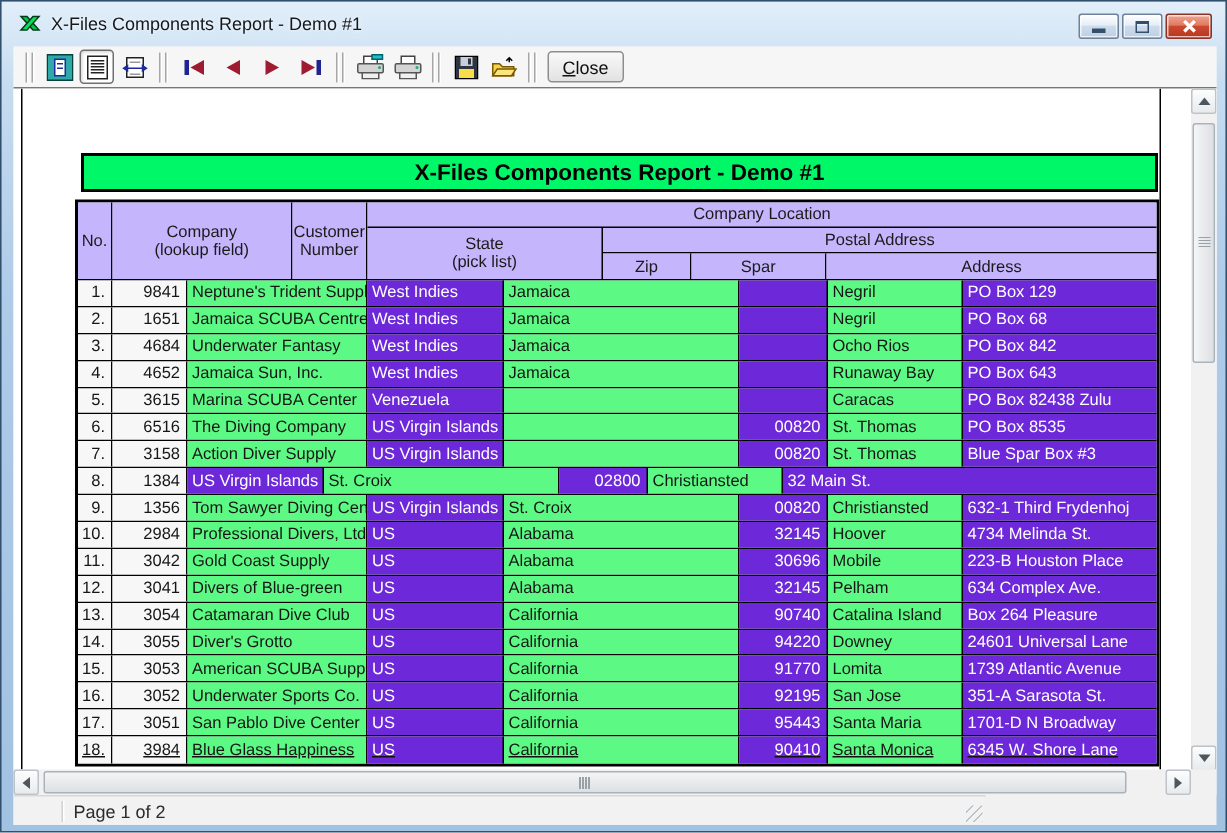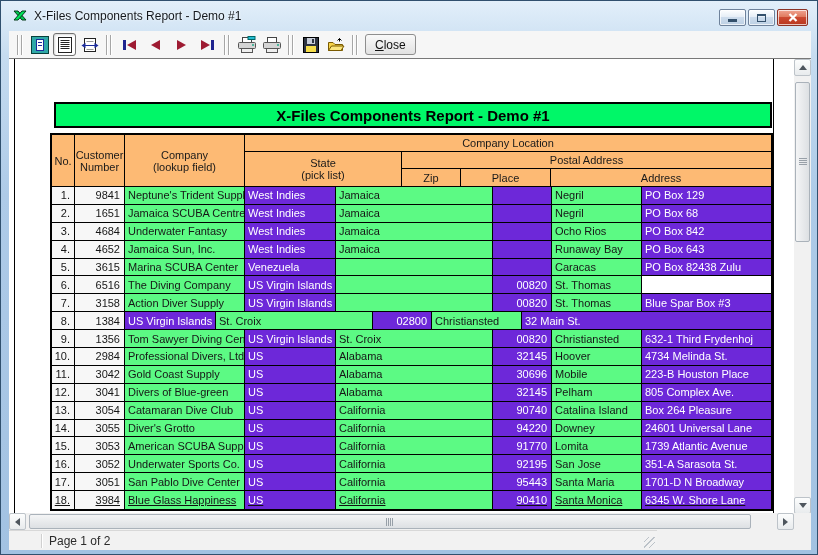--- a/index.html
+++ b/index.html
@@ -50,21 +50,21 @@
     border-left:1px solid #000; border-right:1px solid #000; }
 
   .band-title { position:absolute; left:39px; top:43px; width:718px; height:26px;
     background:#00F768; border:2px solid #000; display:flex; align-items:center; justify-content:center;
     font-size:15px; font-weight:bold; color:#000; }
 
   .rpt-table { position:absolute; left:35px; top:74px; width:723px; border:2px solid #000; background:#FFF;
     font-size:11px; color:#111; }
   .hdr { display:flex; height:52px; border-bottom:1px solid #000; }
   .hcell { display:flex; flex-direction:column; align-items:center; justify-content:center;
-    text-align:center; line-height:12px; border-right:1px solid #000; background:#fdba74; color:#1A1A1A; }
+    text-align:center; line-height:12px; border-right:1px solid #000; background:#c4b5fd; color:#1A1A1A; }
   .hcell.last { border-right:none; }
   .hstack { display:flex; flex-direction:column; }
   .hrow { display:flex; flex:1; }
   .h17 { height:17px; flex:none; border-bottom:1px solid #000; }
   .w40{width:23px} .w50{width:50px} .w120{width:120px} .w91{width:91px}
   .w157{width:157px} .w59{width:59px} .w90{width:90px} .w112{width:112px; flex:1;}
   .hfill { flex:1; }
 
   .trow { display:flex; height:17.9px; border-bottom:1px solid #000; }
   .trow:last-child { border-bottom:none;text-decoration:underline; }
@@ -247,40 +247,40 @@
 
     <div class="report-area">
       <div class="page">
 
         <div class="band-title">X-Files Components Report - Demo #1</div>
 
         <div class="rpt-table">
 
           <div class="hdr">
             <div class="hcell w40">No.</div>
+            <div class="hcell w120">
+              <span>Company</span>
+                <span>(lookup field)</span>
+            </div>
             <div class="hcell w50">
               <span>Customer</span>
                 <span>Number</span>
-            </div>
-            <div class="hcell w120">
-              <span>Company</span>
-                <span>(lookup field)</span>
             </div>
             <div class="hstack hfill">
               <div class="hcell last h17">Company Location</div>
               <div class="hrow">
                 <div class="hcell w157">
                   <span>State</span>
                     <span>(pick list)</span>
                 </div>
                 <div class="hstack hfill">
                   <div class="hcell last h17">Postal Address</div>
                   <div class="hrow">
                     <div class="hcell w59">Zip</div>
-                    <div class="hcell w90">Place</div>
+                    <div class="hcell w90">Spar</div>
                     <div class="hcell w112 last">Address</div>
                   </div>
                 </div>
               </div>
             </div>
           </div>
 
           <div>
               <div class="trow">
     <div class="tcell num bg-plain w40">1.</div>
@@ -333,20 +333,21 @@
     <div class="tcell bg-dark w112 last">PO Box 82438 Zulu</div>
   </div>
               <div class="trow">
     <div class="tcell num bg-plain w40">6.</div>
     <div class="tcell num bg-plain w50">6516</div>
     <div class="tcell bg-light w120">The Diving Company</div>
     <div class="tcell bg-dark w91">US Virgin Islands</div>
     <div class="tcell bg-light w157"></div>
     <div class="tcell num bg-dark w59">00820</div>
     <div class="tcell bg-light w90">St. Thomas</div>
+    <div class="tcell bg-dark w112 last">PO Box 8535</div>
   </div>
               <div class="trow">
     <div class="tcell num bg-plain w40">7.</div>
     <div class="tcell num bg-plain w50">3158</div>
     <div class="tcell bg-light w120">Action Diver Supply</div>
     <div class="tcell bg-dark w91">US Virgin Islands</div>
     <div class="tcell bg-light w157"></div>
     <div class="tcell num bg-dark w59">00820</div>
     <div class="tcell bg-light w90">St. Thomas</div>
     <div class="tcell bg-dark w112 last">Blue Spar Box #3</div>
@@ -391,21 +392,21 @@
     <div class="tcell bg-dark w112 last">223-B Houston Place</div>
   </div>
               <div class="trow">
     <div class="tcell num bg-plain w40">12.</div>
     <div class="tcell num bg-plain w50">3041</div>
     <div class="tcell bg-light w120">Divers of Blue-green</div>
     <div class="tcell bg-dark w91">US</div>
     <div class="tcell bg-light w157">Alabama</div>
     <div class="tcell num bg-dark w59">32145</div>
     <div class="tcell bg-light w90">Pelham</div>
-    <div class="tcell bg-dark w112 last">805 Complex Ave.</div>
+    <div class="tcell bg-dark w112 last">634 Complex Ave.</div>
   </div>
               <div class="trow">
     <div class="tcell num bg-plain w40">13.</div>
     <div class="tcell num bg-plain w50">3054</div>
     <div class="tcell bg-light w120">Catamaran Dive Club</div>
     <div class="tcell bg-dark w91">US</div>
     <div class="tcell bg-light w157">California</div>
     <div class="tcell num bg-dark w59">90740</div>
     <div class="tcell bg-light w90">Catalina Island</div>
     <div class="tcell bg-dark w112 last">Box 264 Pleasure</div>

